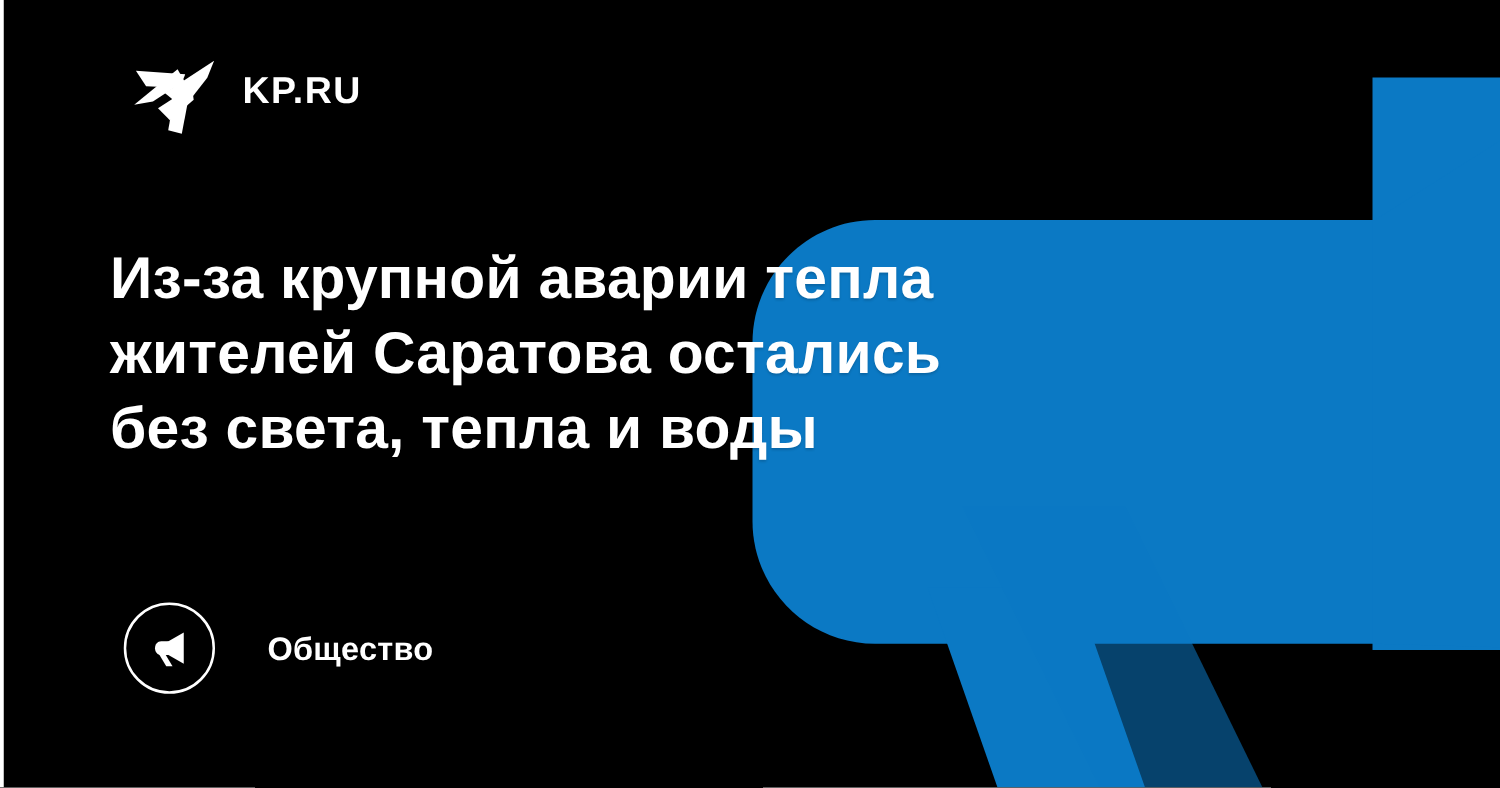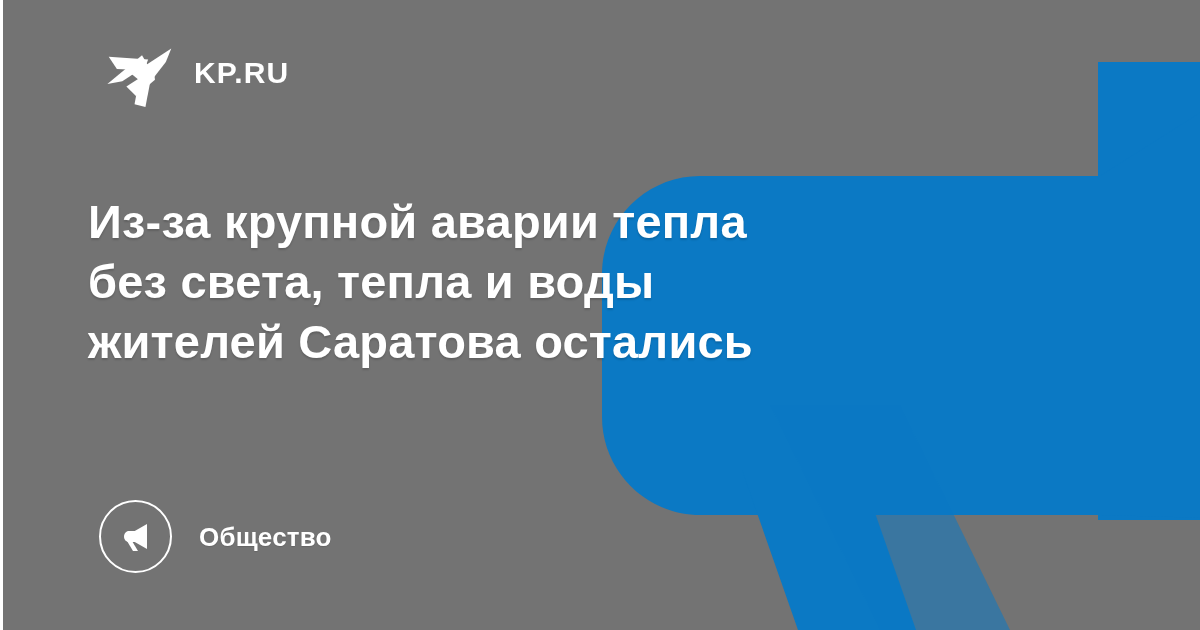--- a/index.html
+++ b/index.html
@@ -14,21 +14,21 @@
   body {
     font-family:"Liberation Sans","DejaVu Sans",sans-serif;
     background:#ffffff;
   }
 
   
   .card {
     position:relative;
     width:1200px;
     height:630px;
-    background:#737373;
+    background:#000000;
     overflow:hidden;
   }
 
   
   .edge-left {
     position:absolute;
     left:0; top:0;
     width:3px; height:630px;
     background:#ffffff;
     z-index:40;
@@ -83,24 +83,24 @@
     line-height:60px;
     letter-spacing:0.2px;
     text-shadow:0 2px 2px rgba(0,0,0,0.16);
   }
   .headline-line { display:block; white-space:nowrap; }
 
   
   .category {
     position:absolute;
     left:99px;
-    top:500px;
+    top:482px;
     display:flex;
     align-items:center;
-    gap:27px;
+    gap:42px;
     z-index:20;
   }
 
   .category-badge {
     width:73px;
     height:73px;
     border:2px solid #ffffff;
     border-radius:50%;
     display:flex;
     align-items:center;
@@ -155,22 +155,22 @@
         <path d="M 30 70 L 70 44 L 72 60 L 44 84 Z"></path>
 
         <path d="M 48 62 L 66 58 L 58 100 L 42 96 Z"></path>
       </g>
     </svg>
     <span class="brand-name">KP.RU</span>
   </div>
 
   <h1 class="headline">
     <span class="headline-line">Из-за крупной аварии тепла</span>
+    <span class="headline-line">жителей Саратова остались</span>
     <span class="headline-line">без света, тепла и воды</span>
-    <span class="headline-line">жителей Саратова остались</span>
   </h1>
 
   <div class="category">
     <span class="category-badge">
       <svg width="40" height="40" viewBox="0 0 40 40" aria-hidden="true">
         <g fill="#ffffff">
 
           <path d="M 31 7 L 31 32 L 17 24 L 17 15 Z"></path>
 
           <path d="M 13 14 L 19 14 L 19 25 L 13 25 C 10 25 8 22.5 8 19.5 C 8 16.5 10 14 13 14 Z"></path>

